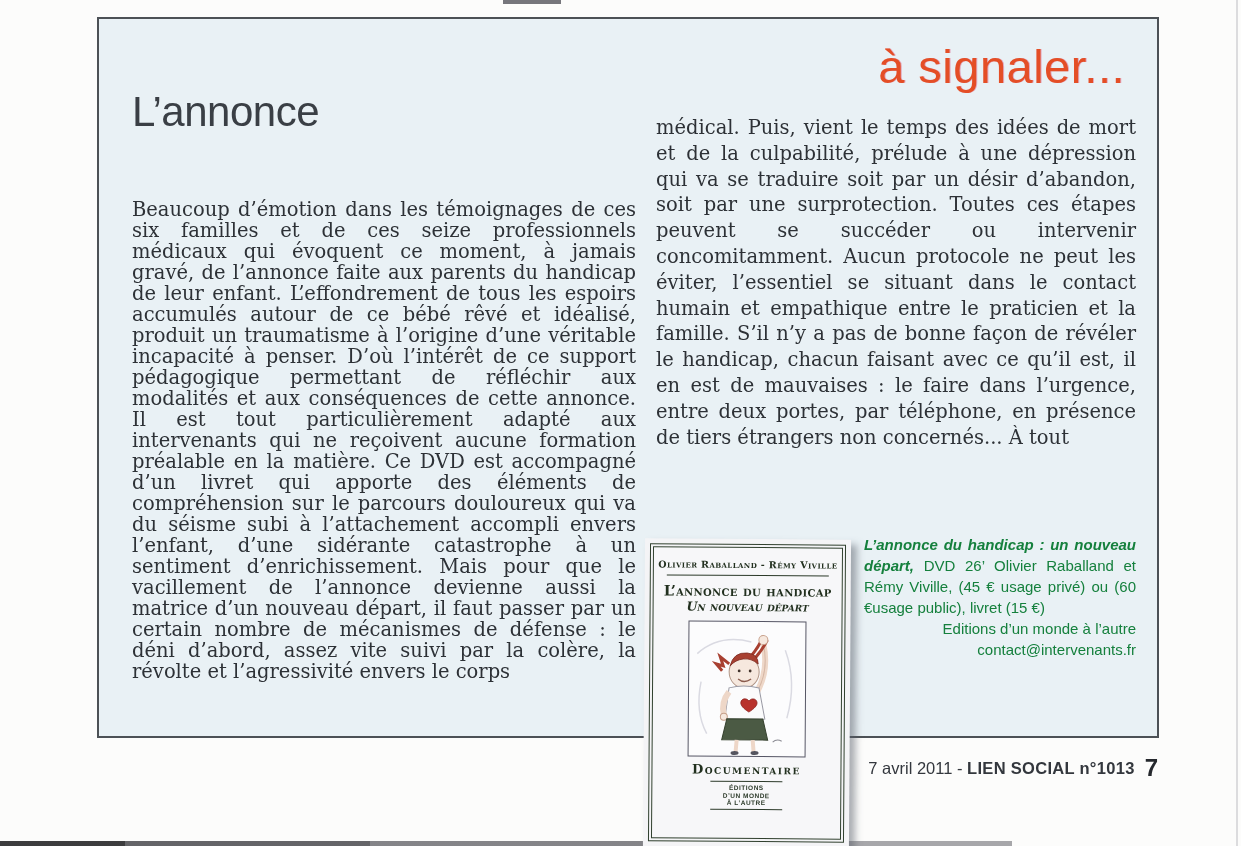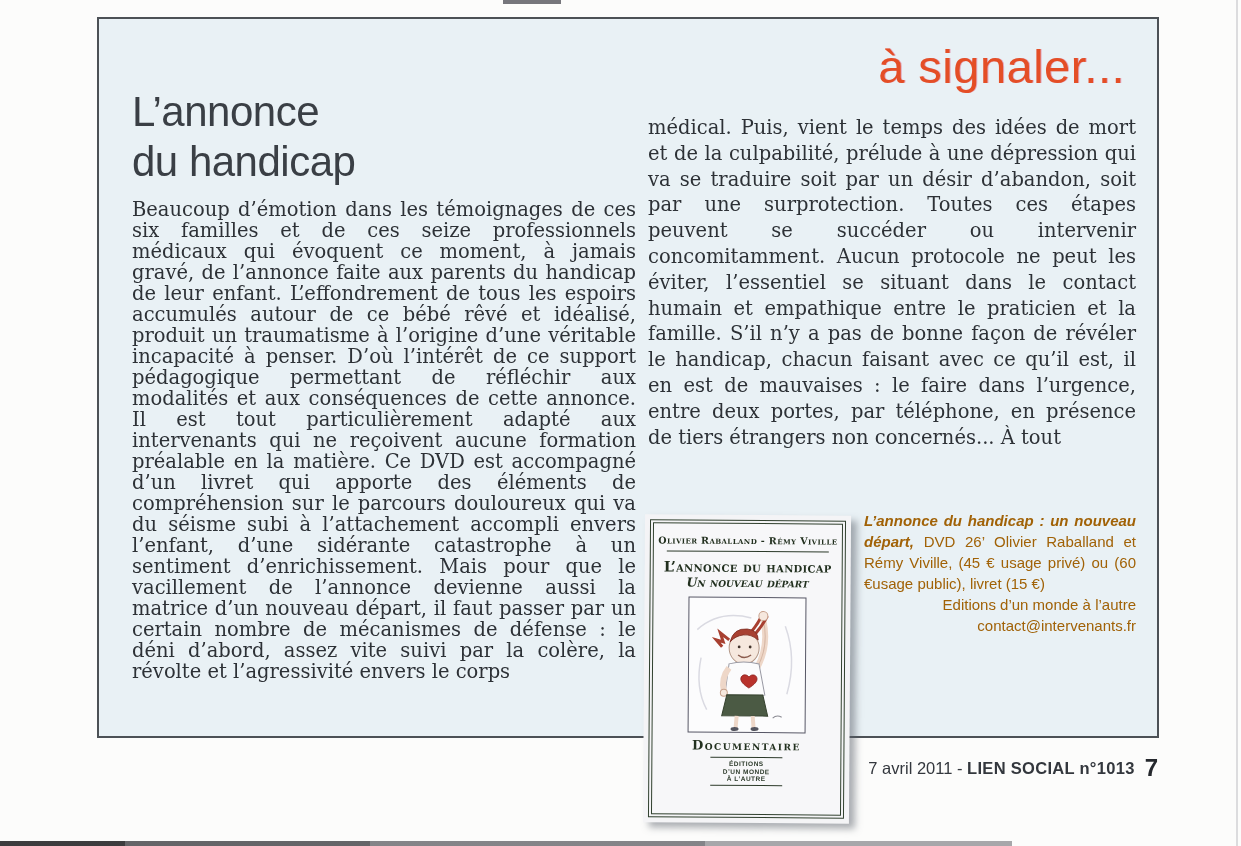--- a/index.html
+++ b/index.html
@@ -33,21 +33,21 @@
     font-family:"Liberation Sans", sans-serif;
     font-size:42px; line-height:50px; font-weight:400;
     color:#3a3f45; letter-spacing:-.5px;
   }
   .col-left  { position:absolute; left:33px;  top:180px; width:504px; }
   .col-right { position:absolute; left:549px; top:96px;  width:488px; }
   p.body {
     font-size:19.5px; line-height:21px; color:#2d3136;
     text-align:justify; hyphens:auto;
   }
-  .col-right p.body { line-height:25.8px; }
+  .col-right p.body { line-height:25.8px;margin-left:8px; }
 
   
   .cover {
     float:left; width:206px; height:308px; margin:5px 14px 0 -4px;
     background:#f4f4f6; position:relative;
     box-shadow:6px 5px 7px rgba(90,95,105,.5);
     transform:rotate(.4deg);
   }
   .frame {
     position:absolute; inset:8px;
@@ -64,23 +64,23 @@
   .pub {
     width:72px; margin:4px auto 0; padding:2px 0;
     border-top:1px solid #2c3a2a; border-bottom:1px solid #2c3a2a;
     font-family:"Liberation Sans", sans-serif;
     font-size:6.5px; font-weight:bold; line-height:7.5px;
     letter-spacing:.5px; text-transform:uppercase; color:#2c3a2a;
   }
 
   
   .caption {
-    margin-top:60px;
+    margin-top:84px;
     font-family:"Liberation Sans", sans-serif;
-    font-size:15px; line-height:21px; color:#a16207;
+    font-size:15px; line-height:21px; color:#15803d;
   }
   .caption .justified { text-align:justify; }
   .cap-title { font-weight:bold; font-style:italic; }
   .cap-line { text-align:right; }
 
   
   .footer {
     position:absolute; top:754px; right:83px;
     font-family:"Liberation Sans", sans-serif;
     font-size:16.5px; color:#33373d; white-space:nowrap;
@@ -94,21 +94,21 @@
 <div class="page">
 
   <div class="scan-top"></div>
   <div class="scan-bottom"></div>
   <div class="scan-right"></div>
 
   <div class="panel">
 
     <div class="section-header">à signaler...</div>
 
-    <h1 class="headline"><span>L’annonce</span><br><span>du handicap</span></h1>
+    <h1 class="headline"><span>L’annonce</span><br></h1>
 
     <div class="col-left">
       <p class="body">Beaucoup d’émotion dans les témoignages de ces six familles et de ces seize professionnels médicaux qui évoquent ce moment, à jamais gravé, de l’annonce faite aux parents du handicap de leur enfant. L’effondrement de tous les espoirs accumulés autour de ce bébé rêvé et idéalisé, produit un traumatisme à l’origine d’une véritable incapacité à penser. D’où l’intérêt de ce support pédagogique permettant de réfléchir aux modalités et aux conséquences de cette annonce. Il est tout particulièrement adapté aux intervenants qui ne reçoivent aucune formation préalable en la matière. Ce DVD est accompagné d’un livret qui apporte des éléments de compréhension sur le parcours douloureux qui va du séisme subi à l’attachement accompli envers l’enfant, d’une sidérante catastrophe à un sentiment d’enrichissement. Mais pour que le vacillement de l’annonce devienne aussi la matrice d’un nouveau départ, il faut passer par un certain nombre de mécanismes de défense : le déni d’abord, assez vite suivi par la colère, la révolte et l’agressivité envers le corps</p>
     </div>
 
     <div class="col-right">
       <p class="body">médical. Puis, vient le temps des idées de mort et de la culpabilité, prélude à une dépression qui va se traduire soit par un désir d’abandon, soit par une surprotection. Toutes ces étapes peuvent se succéder ou intervenir concomitamment. Aucun protocole ne peut les éviter, l’essentiel se situant dans le contact humain et empathique entre le praticien et la famille. S’il n’y a pas de bonne façon de révéler le handicap, chacun faisant avec ce qu’il est, il en est de mauvaises : le faire dans l’urgence, entre deux portes, par téléphone, en présence de tiers étrangers non concernés... À tout</p>
 
       <div class="wrapzone">
 

